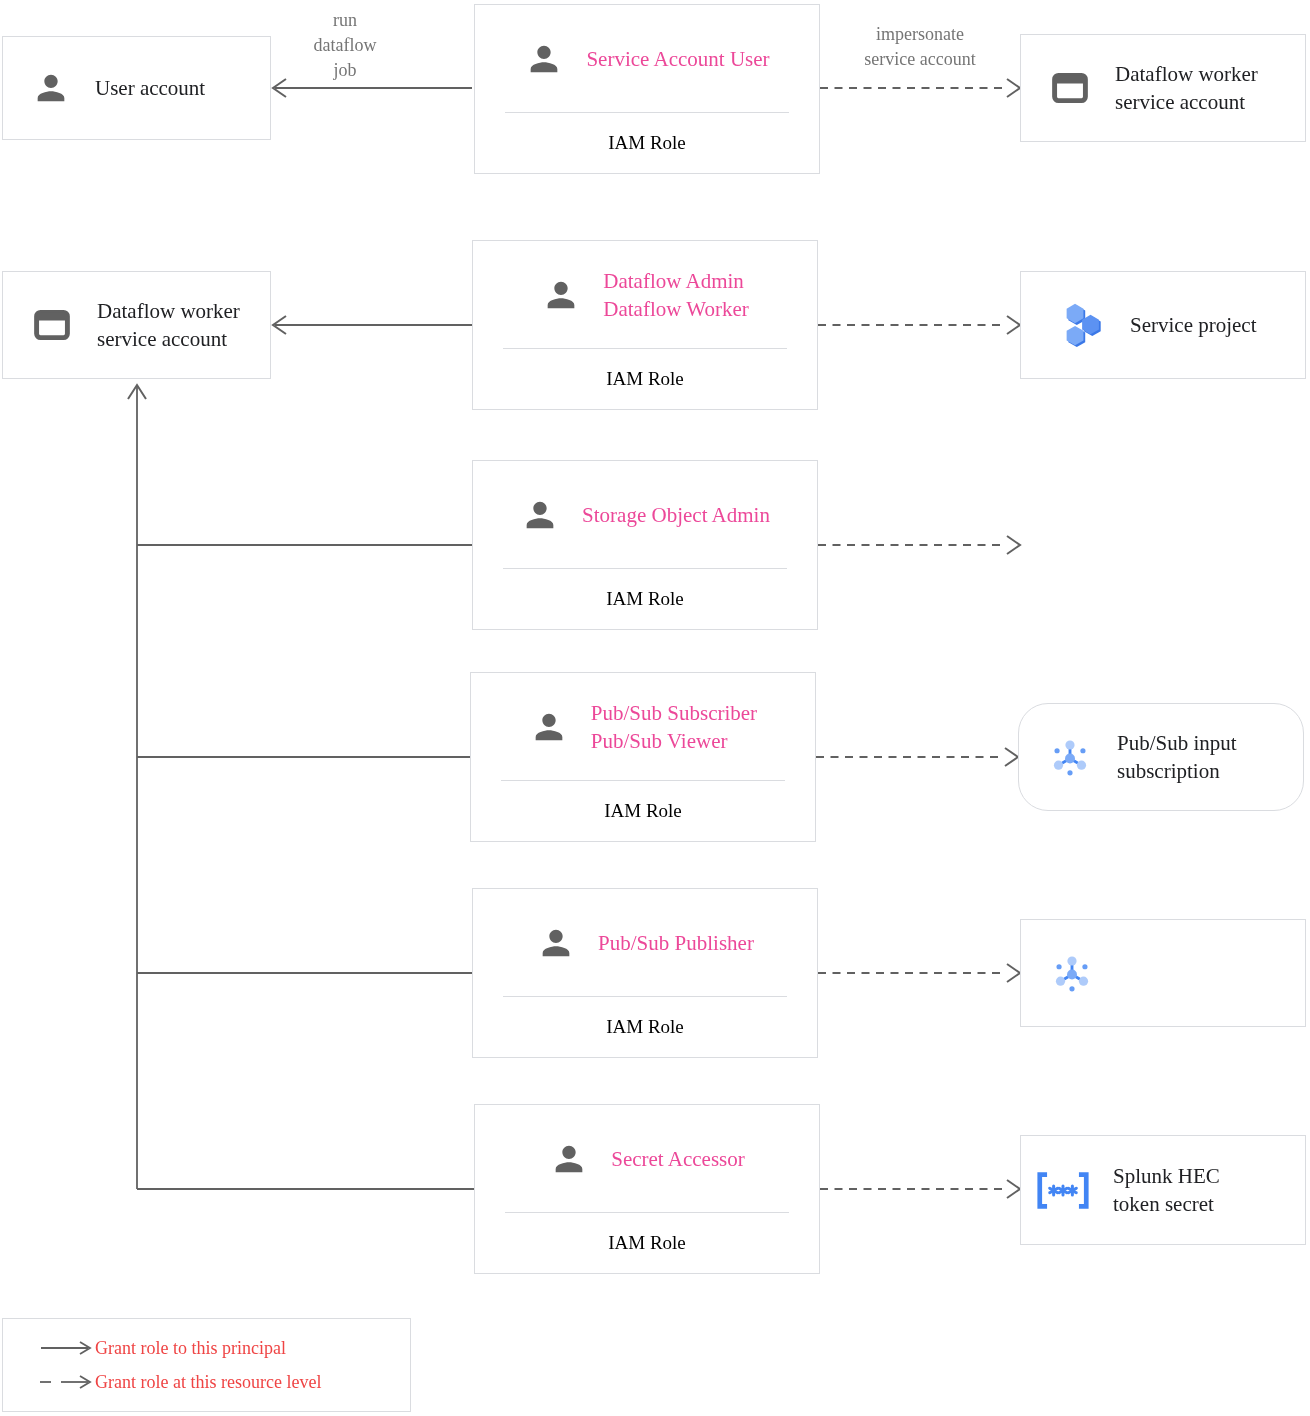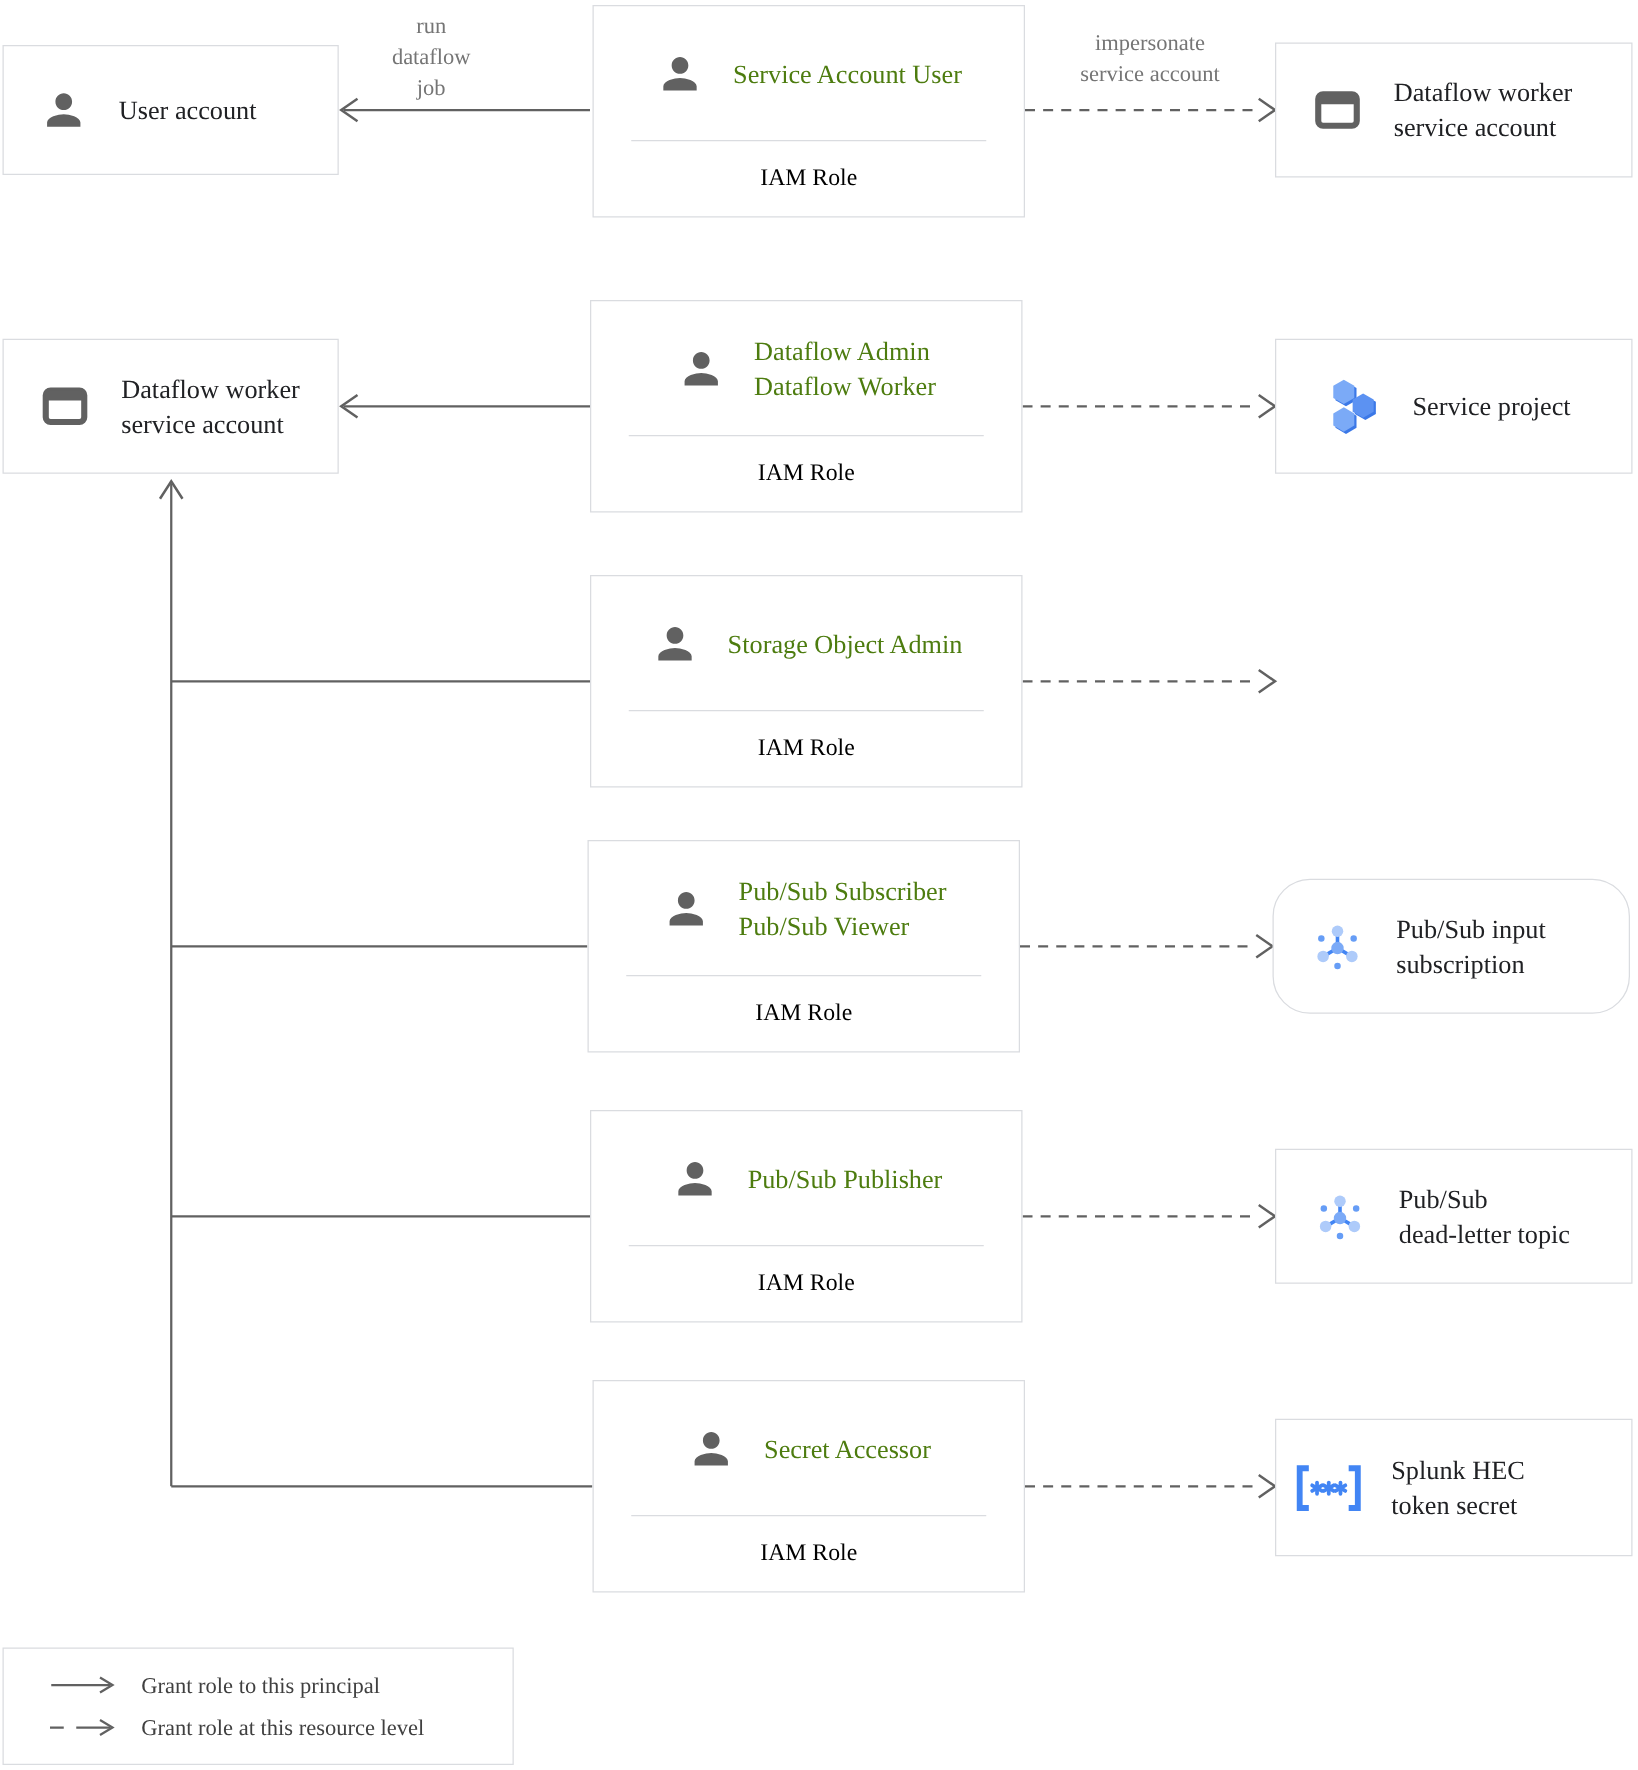--- a/index.html
+++ b/index.html
@@ -4,30 +4,30 @@
 <style>
   html,body{margin:0;padding:0;background:#fff;}
   .canvas{position:relative;width:1310px;height:1416px;background:#fff;
           font-family:Liberation Serif, serif;overflow:hidden;}
   .wires{position:absolute;left:0;top:0;pointer-events:none;}
   .box{position:absolute;background:#fff;border:1.5px solid #dadce0;box-sizing:border-box;}
   .side{display:flex;align-items:center;gap:24px;padding:0 14px 0 28px;}
   .side .lbl{font-size:21px;color:#202124;line-height:28px;white-space:pre-line;}
   .role{display:flex;flex-direction:column;}
   .role .top{flex:0 0 107px;display:flex;align-items:center;justify-content:center;gap:22px;}
-  .role .ttl{font-size:21px;color:#4d7c0f;line-height:28px;white-space:pre-line;}
+  .role .ttl{font-size:21px;color:#ec4899;line-height:28px;white-space:pre-line;}
   .role .hr{height:1px;background:#dadce0;margin:0 30px;}
   .role .sub{flex:1;display:flex;align-items:center;justify-content:center;
              font-size:19px;color:#000000;}
   .elabel{position:absolute;font-size:18px;color:#757575;line-height:25px;
           text-align:center;white-space:pre-line;}
   .legend{position:absolute;left:2px;top:1318px;width:409px;height:94px;
           border:1.5px solid #dadce0;box-sizing:border-box;display:flex;
           flex-direction:column;justify-content:center;gap:13px;padding-left:36px;}
-  .lrow{display:flex;align-items:center;gap:18px;font-size:18px;color:#404040;}
+  .lrow{display:flex;align-items:center;font-size:18px;color:#ef4444;}
   .ic40{width:40px;height:40px;flex:0 0 auto;}
   .ic42{width:42px;height:42px;flex:0 0 auto;}
   .ic44{width:46px;height:46px;flex:0 0 auto;}
   .ic46{width:46px;height:46px;flex:0 0 auto;}
   .icsecret{width:64px;height:45px;flex:0 0 auto;}
 </style>
 </head>
 <body>
 
 <div class="canvas">
@@ -207,22 +207,20 @@
         <line x1="24" y1="25.5" x2="35" y2="32"></line>
       </g>
       <circle cx="24" cy="11.5" r="4.8" fill="#aecbfa"></circle>
       <circle cx="12" cy="32.5" r="4.8" fill="#aecbfa"></circle>
       <circle cx="36" cy="32.5" r="4.8" fill="#aecbfa"></circle>
       <circle cx="24" cy="25.5" r="5.2" fill="#7baaf7"></circle>
       <circle cx="10.5" cy="17.5" r="2.7" fill="#669df6"></circle>
       <circle cx="37.5" cy="17.5" r="2.7" fill="#669df6"></circle>
       <circle cx="24" cy="40.5" r="2.7" fill="#669df6"></circle>
     </svg>
-    <div class="lbl">Pub/Sub
-dead-letter topic</div>
   </div>
 
   <div class="box role" style="left:474px;top:1104px;width:346px;height:170px;">
     <div class="top">
       <svg class="ic40" viewBox="0 0 24 24">
         <path fill="#616161" d="M12 12c2.21 0 4-1.79 4-4s-1.79-4-4-4-4 1.79-4 4 1.79 4 4 4zm0 2c-2.67 0-8 1.34-8 4v2h16v-2c0-2.66-5.33-4-8-4z"></path>
       </svg>
       <div class="ttl">Secret Accessor</div>
     </div>
     <div class="hr"></div>

